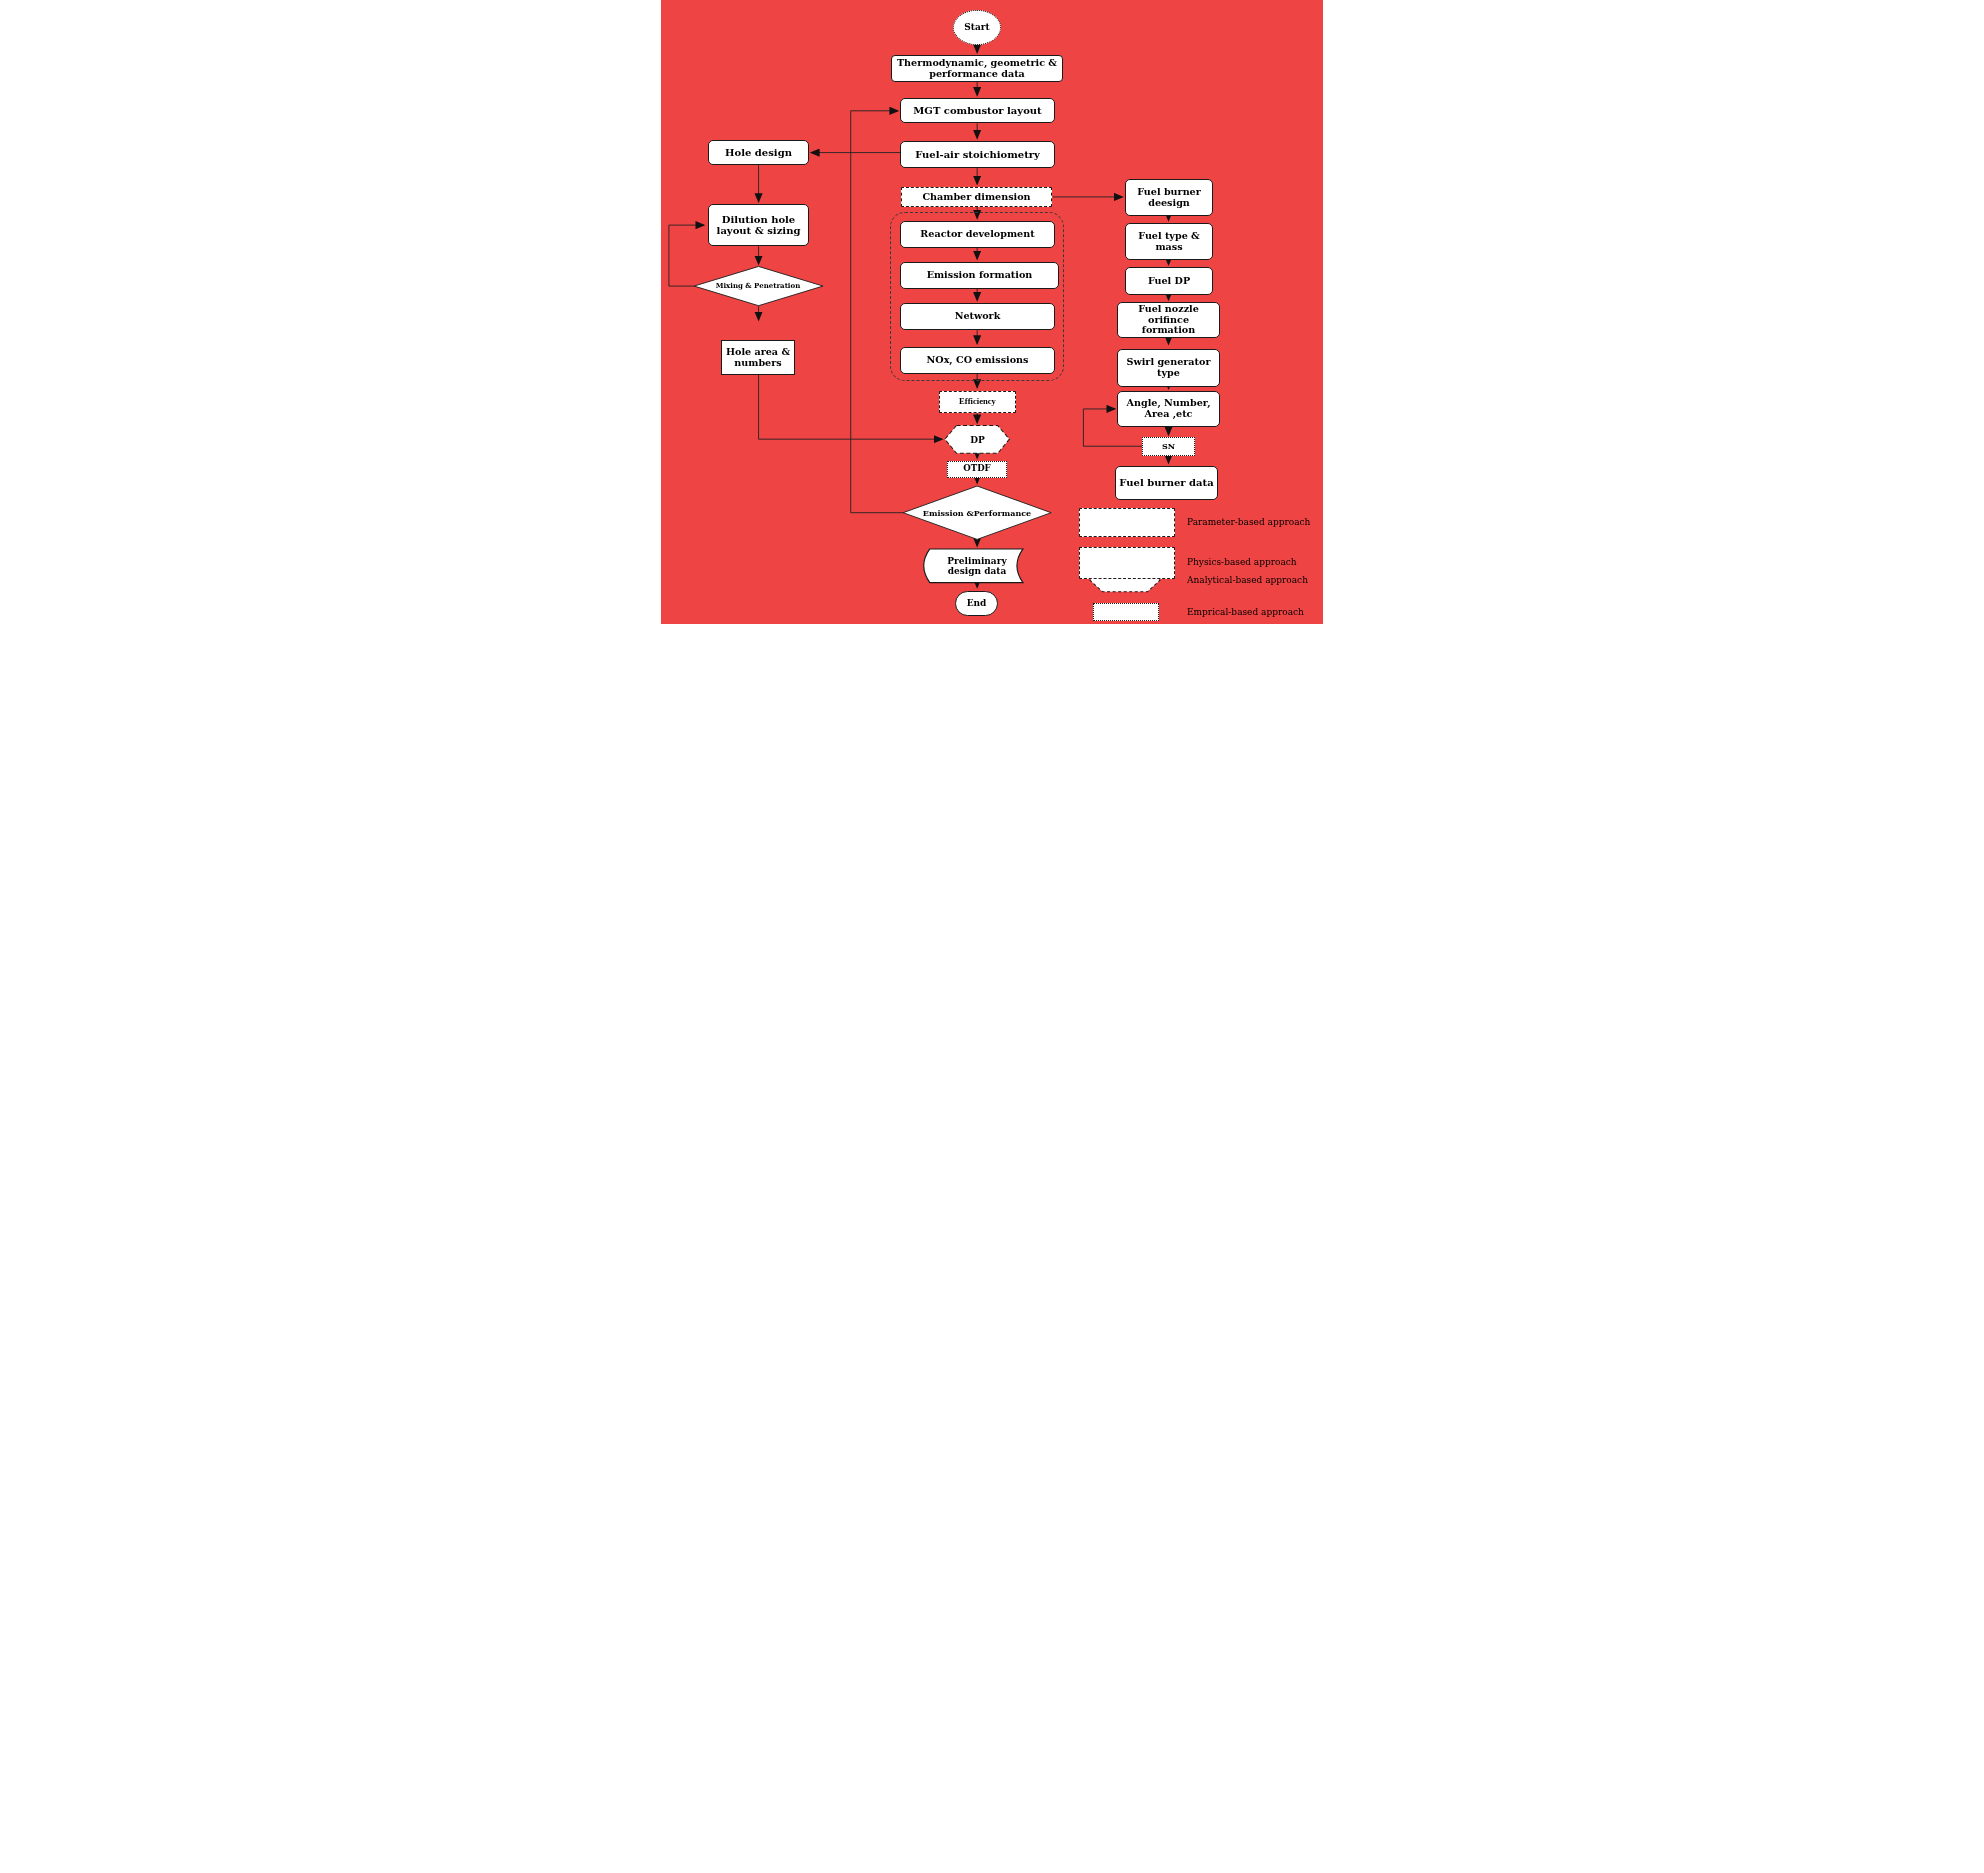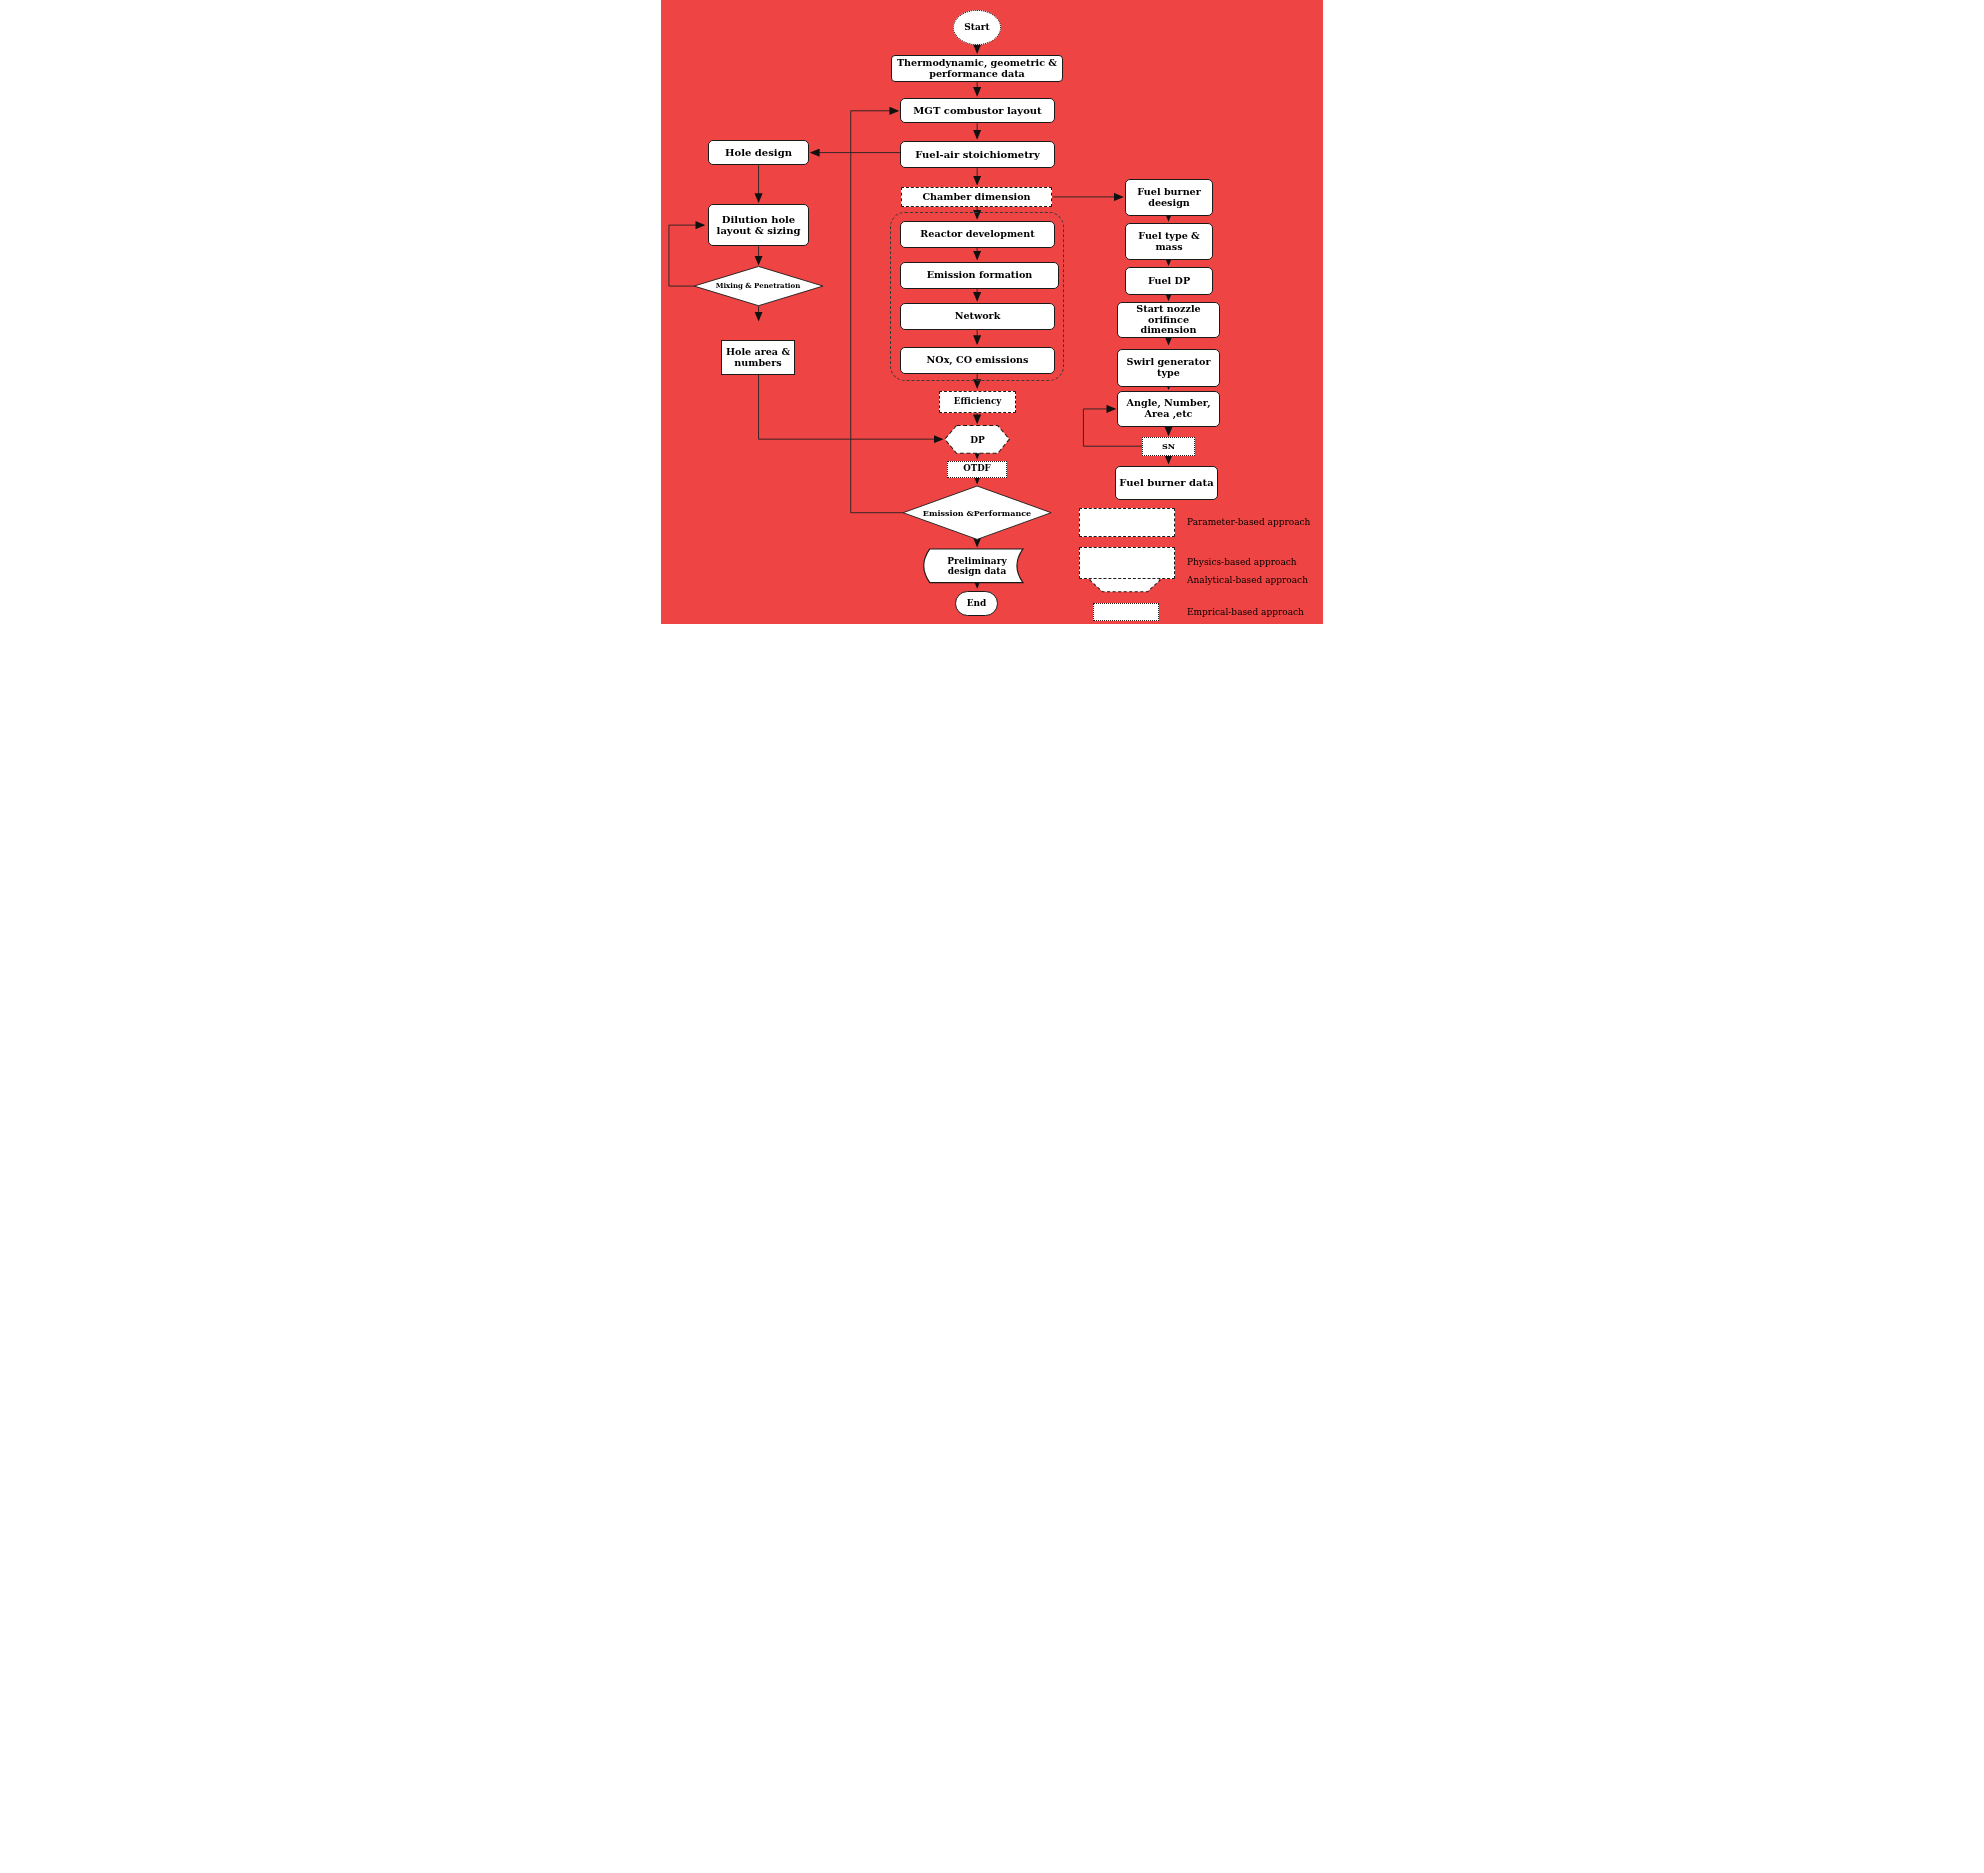--- a/index.html
+++ b/index.html
@@ -115,21 +115,21 @@
   <div class="container-frame" style="left:229px;top:212px;width:174px;height:169px;"></div>
 
   <div class="node mid" style="left:239px;top:221px;width:155px;height:27px;">Reactor development</div>
 
   <div class="node mid" style="left:239px;top:262px;width:159px;height:27px;text-align:center;">Emission formation</div>
 
   <div class="node mid" style="left:239px;top:303px;width:155px;height:27px;">Network</div>
 
   <div class="node mid" style="left:239px;top:347px;width:155px;height:27px;">NOx, CO emissions</div>
 
-  <div class="node dashy sm" style="left:278px;top:391px;width:77px;height:21.7px;">Efficiency</div>
+  <div class="node dashy sm" style="left:278px;top:391px;width:77px;height:21.7px;font-family:Liberation Serif, serif;">Efficiency</div>
 
   <div class="ghost" style="left:284px;top:426px;width:65px;height:28px;font-size:9px;">DP</div>
 
   <div class="node dotty sm" style="left:286px;top:461px;width:60px;height:16.6px;">OTDF</div>
 
   <div class="ghost" style="left:247px;top:504px;width:138px;height:18px;font-size:8px;">Emission &amp;Performance</div>
 
   <div class="ghost" style="left:274px;top:553px;width:84px;height:26px;font-size:9px;">Preliminary design data</div>
 
   <div class="node stadium" style="left:294px;top:591px;width:43px;height:25px;font-size:9px;border-width:1.2px;">End</div>
@@ -141,21 +141,21 @@
   <div class="ghost xs" style="left:39px;top:279px;width:116px;height:14px;">Mixing &amp; Penetration</div>
 
   <div class="node mid" style="left:60px;top:340px;width:74px;height:35px;border-radius:0;">Hole area &amp; numbers</div>
 
   <div class="node mid" style="left:464px;top:179px;width:88px;height:37px;">Fuel burner deesign</div>
 
   <div class="node mid" style="left:464px;top:223px;width:88px;height:37px;">Fuel type &amp; mass</div>
 
   <div class="node mid" style="left:464px;top:267px;width:88px;height:28px;">Fuel DP</div>
 
-  <div class="node mid" style="left:456px;top:302px;width:103px;height:36px;">Start nozzle orifince dimension</div>
+  <div class="node mid" style="left:456px;top:302px;width:103px;height:36px;">Fuel nozzle orifince formation</div>
 
   <div class="node mid" style="left:456px;top:349px;width:103px;height:38px;">Swirl generator type</div>
 
   <div class="node mid" style="left:456px;top:391px;width:103px;height:36px;">Angle, Number, Area ,etc</div>
 
   <div class="node dotty sm" style="left:481px;top:437px;width:53px;height:18.6px;font-size:8px;">SN</div>
 
   <div class="node big" style="left:454px;top:466px;width:103px;height:34px;">Fuel burner data</div>
 
   <div class="legend-swatch lg-param" style="left:418px;top:508px;width:96px;height:29px;"></div>

